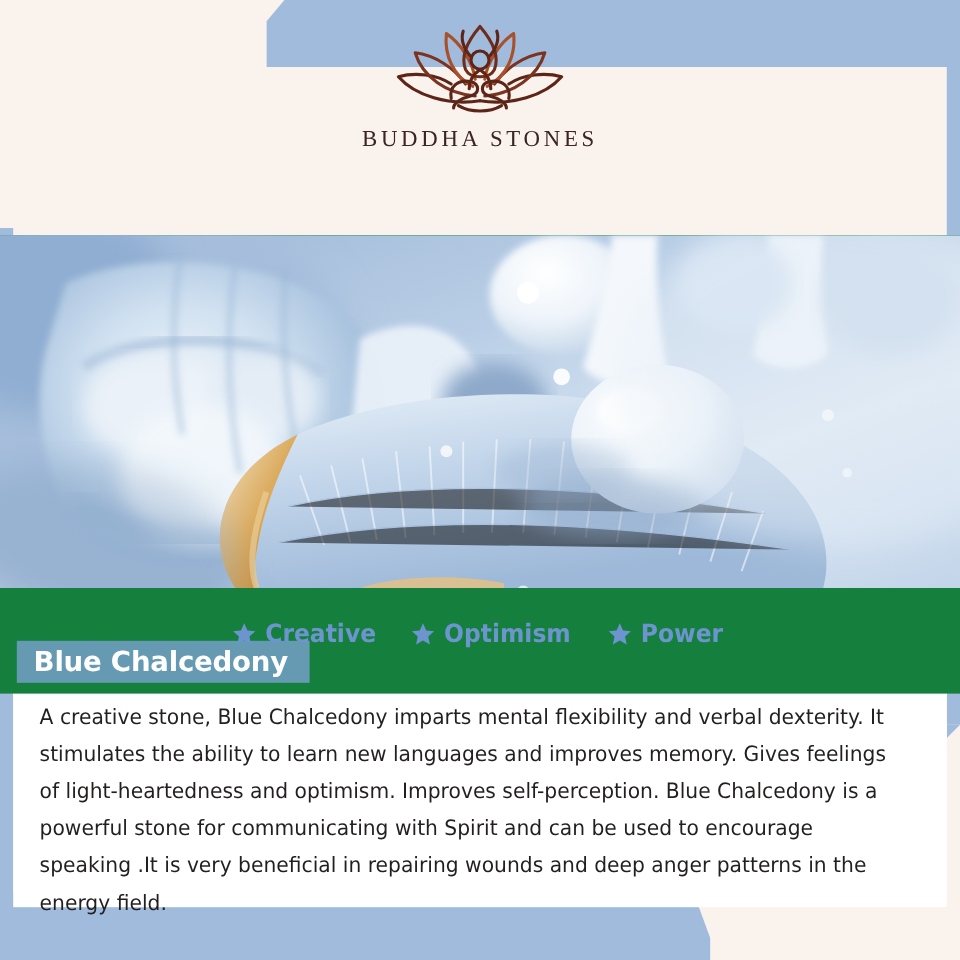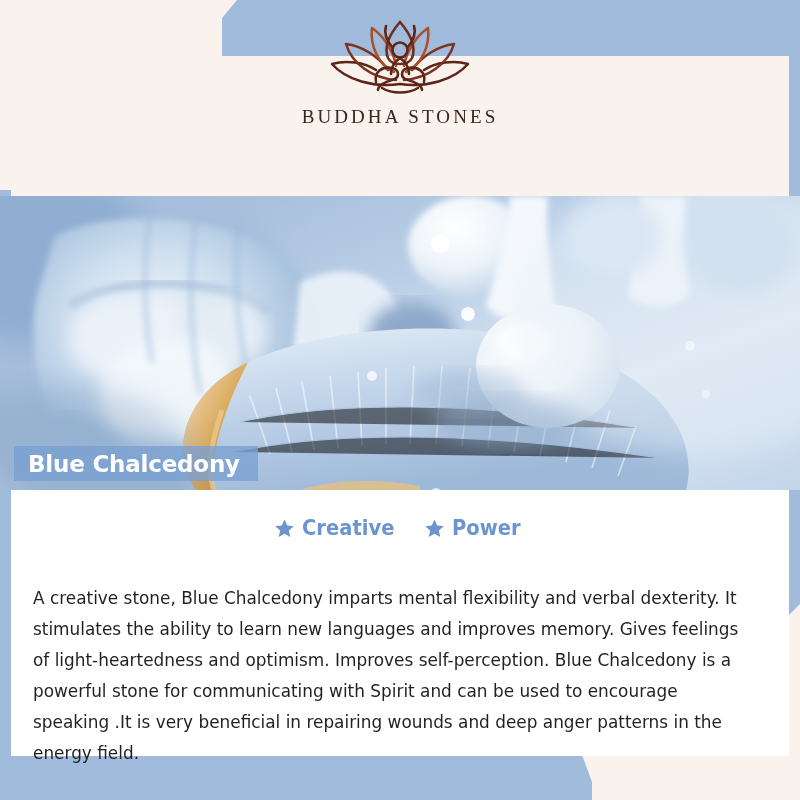--- a/index.html
+++ b/index.html
@@ -141,23 +141,23 @@
     transform: scaleX(0.92);
     transform-origin: center;
   }
 
   
   .photo {
     position: absolute;
     left: 0;
     top: 196px;
     width: 800px;
-    height: 294px;
+    height: 382px;
     overflow: hidden;
-    background: #4d7c0f;
+    background: #15803d;
   }
   .photo-canvas {
     position: absolute;
     inset: 0;
   }
 
   
   .stone-label {
     position: absolute;
     left: 14px;
@@ -421,20 +421,26 @@
 
   <div class="features">
 
     <div class="feature">
       <svg class="star-icon" viewBox="0 0 24 24" aria-hidden="true">
         <path fill="currentColor" d="M12 1.6l3.1 6.9 7.5.8-5.6 5 1.6 7.4-6.6-3.8-6.6 3.8 1.6-7.4-5.6-5 7.5-.8z"></path>
       </svg>
       <span class="feature-label">Creative</span>
     </div>
 
+    <div class="feature">
+      <svg class="star-icon" viewBox="0 0 24 24" aria-hidden="true">
+        <path fill="currentColor" d="M12 1.6l3.1 6.9 7.5.8-5.6 5 1.6 7.4-6.6-3.8-6.6 3.8 1.6-7.4-5.6-5 7.5-.8z"></path>
+      </svg>
+      <span class="feature-label">Optimism</span>
+    </div>
 
     <div class="feature">
       <svg class="star-icon" viewBox="0 0 24 24" aria-hidden="true">
         <path fill="currentColor" d="M12 1.6l3.1 6.9 7.5.8-5.6 5 1.6 7.4-6.6-3.8-6.6 3.8 1.6-7.4-5.6-5 7.5-.8z"></path>
       </svg>
       <span class="feature-label">Power</span>
     </div>
 
 
   </div>

